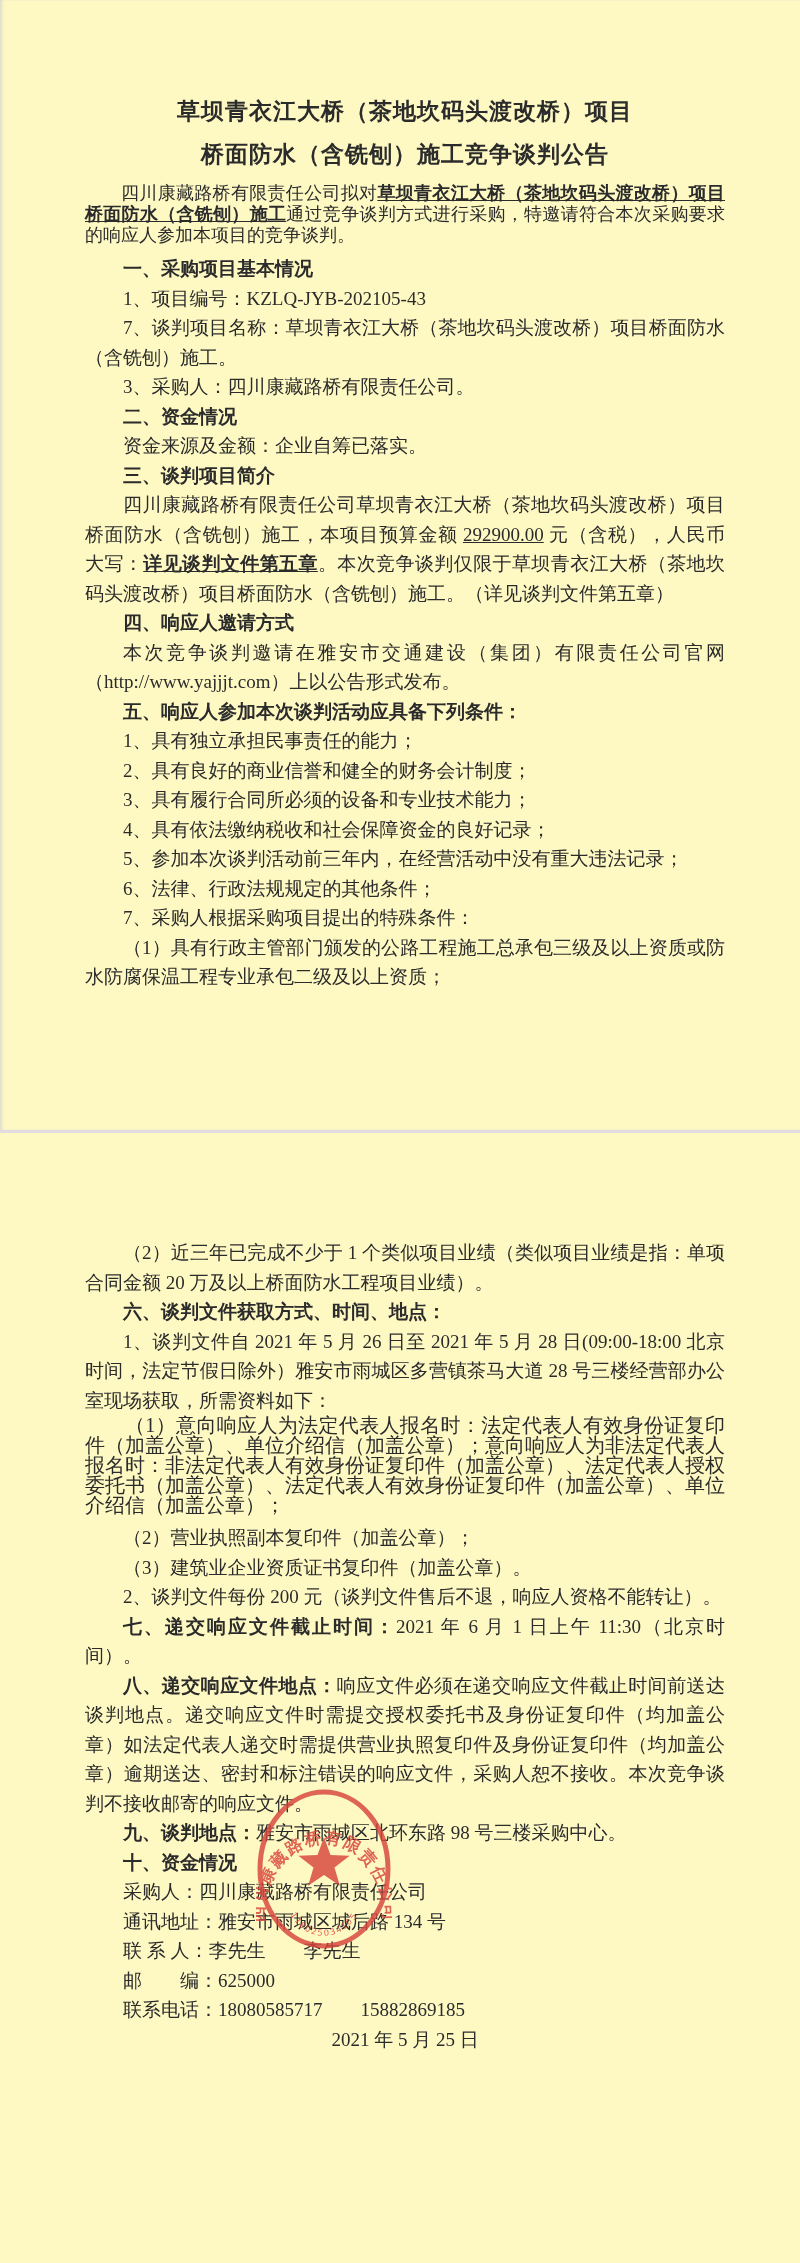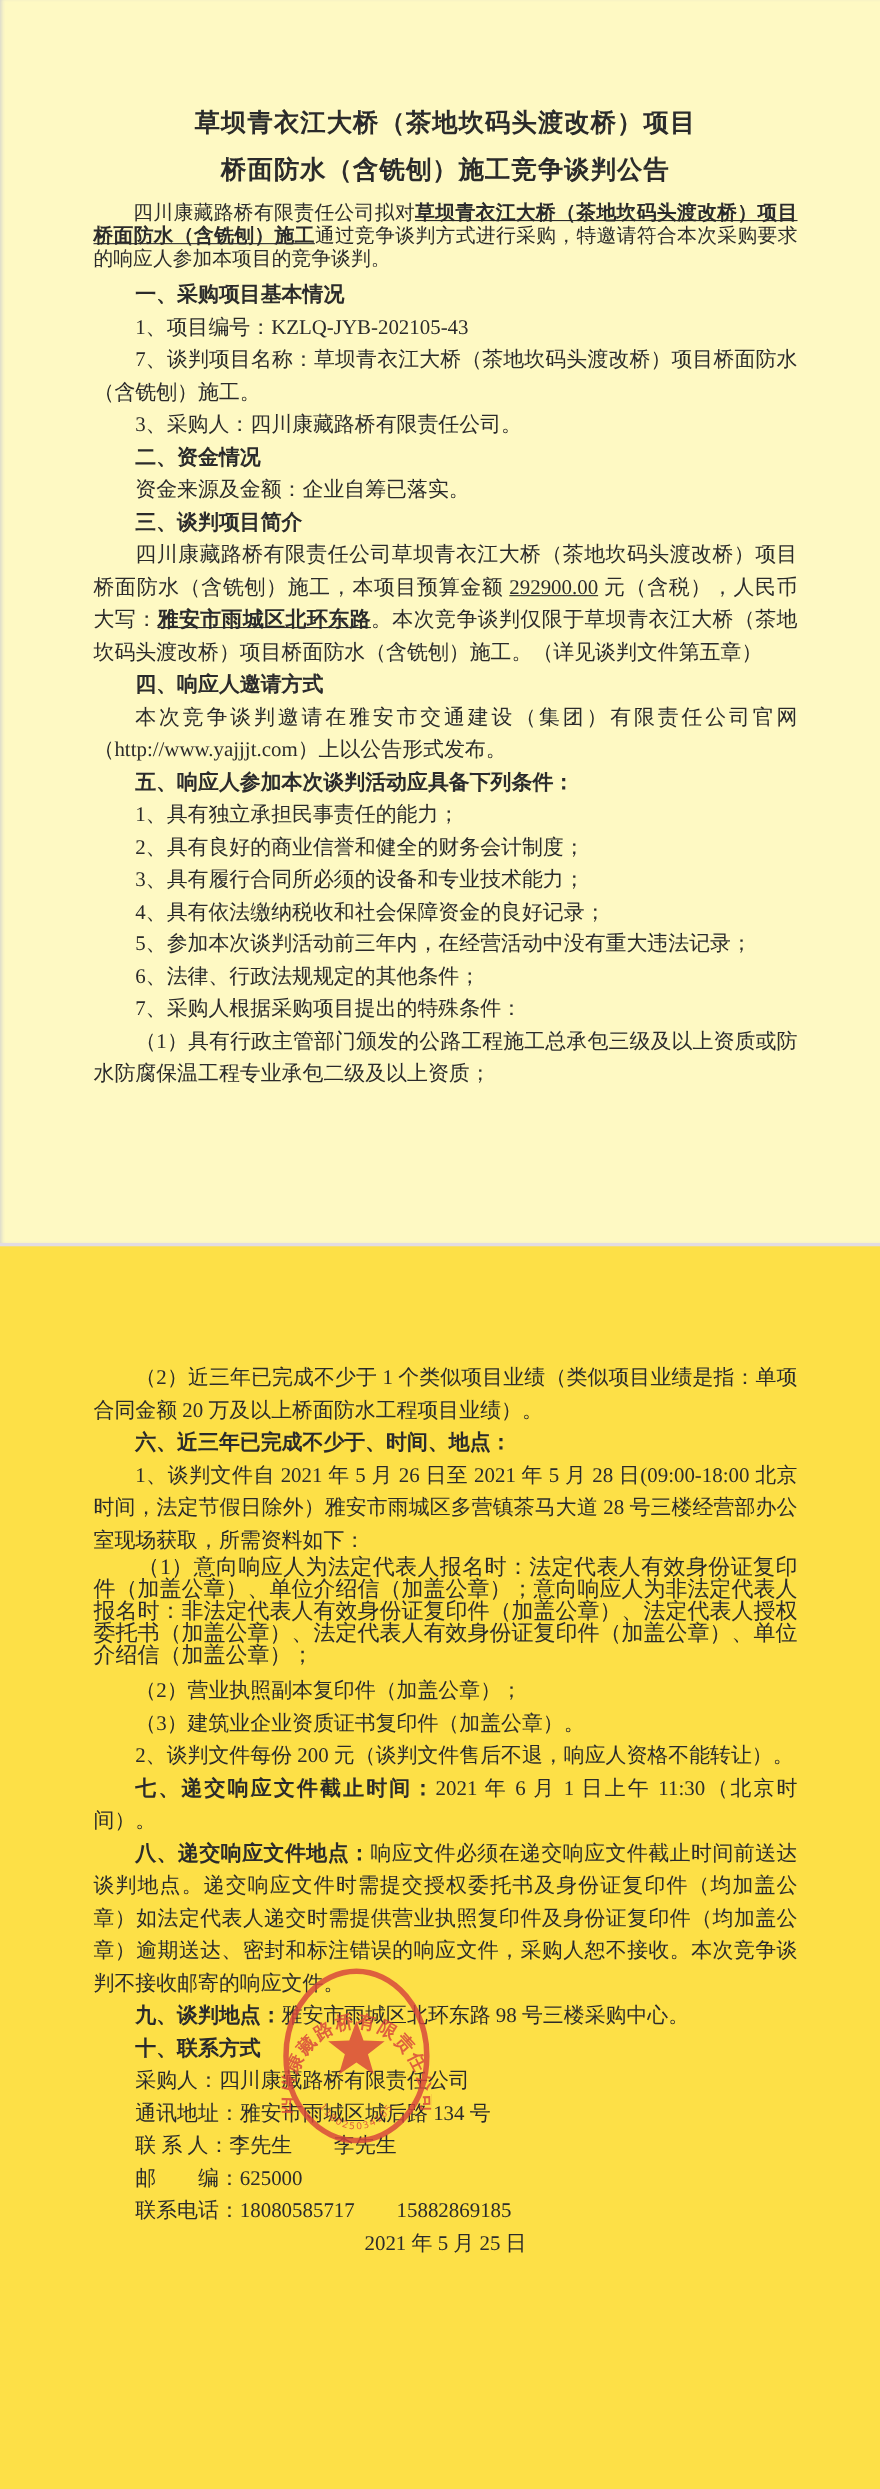--- a/index.html
+++ b/index.html
@@ -5,21 +5,21 @@
   html,body { margin:0; padding:0; }
   body {
     width:800px; height:2263px; position:relative;
     background:#efefef;
     font-family:"Liberation Serif","DejaVu Serif",serif;
     color:#2b2b2b;
     -webkit-font-smoothing:antialiased;
   }
   .page { position:relative; width:800px; box-sizing:border-box; overflow:hidden; }
   .page1 { height:1130px; background:#fef9c3; padding:97px 75px 0 85px; box-shadow:inset 3px 0 4px -2px #cfcfcf; }
-  .page2 { height:1133px; background:#fde047; padding:105px 75px 0 85px; border-top:3px solid #e2dce1; }
+  .page2 { height:1133px; background:#fef9c3; padding:105px 75px 0 85px; border-top:3px solid #e2dce1; }
 
   p { margin:0; font-size:19px; line-height:29.5px; text-align:justify; text-indent:2em; }
   .title { text-indent:0; text-align:center; font-weight:bold; font-size:23px; line-height:30px; letter-spacing:1px; }
   .title + .title { margin-top:13px; }
   .intro { margin-top:13px; font-size:18px; line-height:21px; }
   .hd { font-weight:bold; }
   .first-hd { margin-top:8px; }
   .bu { font-weight:bold; text-decoration:underline; }
   .u  { text-decoration:underline; }
   .label { font-weight:bold; }
@@ -42,53 +42,53 @@
 
   <p class="hd first-hd">一、采购项目基本情况</p>
   <p>1、项目编号：KZLQ-JYB-202105-43</p>
   <p>7、谈判项目名称：草坝青衣江大桥（茶地坎码头渡改桥）项目桥面防水（含铣刨）施工。</p>
   <p>3、采购人：四川康藏路桥有限责任公司。</p>
 
   <p class="hd">二、资金情况</p>
   <p>资金来源及金额：企业自筹已落实。</p>
 
   <p class="hd">三、谈判项目简介</p>
-  <p><span>四川康藏路桥有限责任公司草坝青衣江大桥（茶地坎码头渡改桥）项目桥面防水（含铣刨）施工，本项目预算金额 </span><span class="u">292900.00</span><span> 元（含税），人民币大写：</span><span class="bu">雅安市雨城区北环东路</span><span>。本次竞争谈判仅限于草坝青衣江大桥（茶地坎码头渡改桥）项目桥面防水（含铣刨）施工。（详见谈判文件第五章）</span></p>
+  <p><span>四川康藏路桥有限责任公司草坝青衣江大桥（茶地坎码头渡改桥）项目桥面防水（含铣刨）施工，本项目预算金额 </span><span class="u">292900.00</span><span> 元（含税），人民币大写：</span><span class="bu">详见谈判文件第五章</span><span>。本次竞争谈判仅限于草坝青衣江大桥（茶地坎码头渡改桥）项目桥面防水（含铣刨）施工。（详见谈判文件第五章）</span></p>
 
   <p class="hd">四、响应人邀请方式</p>
   <p>本次竞争谈判邀请在雅安市交通建设（集团）有限责任公司官网（http://www.yajjjt.com）上以公告形式发布。</p>
 
   <p class="hd">五、响应人参加本次谈判活动应具备下列条件：</p>
   <p>1、具有独立承担民事责任的能力；</p>
   <p>2、具有良好的商业信誉和健全的财务会计制度；</p>
   <p>3、具有履行合同所必须的设备和专业技术能力；</p>
   <p>4、具有依法缴纳税收和社会保障资金的良好记录；</p>
   <p>5、参加本次谈判活动前三年内，在经营活动中没有重大违法记录；</p>
   <p>6、法律、行政法规规定的其他条件；</p>
   <p>7、采购人根据采购项目提出的特殊条件：</p>
   <p>（1）具有行政主管部门颁发的公路工程施工总承包三级及以上资质或防水防腐保温工程专业承包二级及以上资质；</p>
 </div>
 
 <div class="page page2">
   <p>（2）近三年已完成不少于 1 个类似项目业绩（类似项目业绩是指：单项合同金额 20 万及以上桥面防水工程项目业绩）。</p>
 
-  <p class="hd">六、近三年已完成不少于、时间、地点：</p>
+  <p class="hd">六、谈判文件获取方式、时间、地点：</p>
   <p>1、谈判文件自 2021 年 5 月 26 日至 2021 年 5 月 28 日(09:00-18:00 北京时间，法定节假日除外）雅安市雨城区多营镇茶马大道 28 号三楼经营部办公室现场获取，所需资料如下：</p>
   <p class="tight">（1）意向响应人为法定代表人报名时：法定代表人有效身份证复印件（加盖公章）、单位介绍信（加盖公章）；意向响应人为非法定代表人报名时：非法定代表人有效身份证复印件（加盖公章）、法定代表人授权委托书（加盖公章）、法定代表人有效身份证复印件（加盖公章）、单位介绍信（加盖公章）；</p>
   <p>（2）营业执照副本复印件（加盖公章）；</p>
   <p>（3）建筑业企业资质证书复印件（加盖公章）。</p>
   <p>2、谈判文件每份 200 元（谈判文件售后不退，响应人资格不能转让）。</p>
 
   <p><span class="label">七、递交响应文件截止时间：</span><span>2021 年 6 月 1 日上午 11:30（北京时间）。</span></p>
 
   <p><span class="label">八、递交响应文件地点：</span><span>响应文件必须在递交响应文件截止时间前送达谈判地点。递交响应文件时需提交授权委托书及身份证复印件（均加盖公章）如法定代表人递交时需提供营业执照复印件及身份证复印件（均加盖公章）逾期送达、密封和标注错误的响应文件，采购人恕不接收。本次竞争谈判不接收邮寄的响应文件。</span></p>
 
   <p><span class="label">九、谈判地点：</span><span>雅安市雨城区北环东路 98 号三楼采购中心。</span></p>
 
-  <p class="hd">十、联系方式</p>
+  <p class="hd">十、资金情况</p>
   <p>采购人：四川康藏路桥有限责任公司</p>
   <p>通讯地址：雅安市雨城区城后路 134 号</p>
   <p>联 系 人：李先生　　李先生</p>
   <p>邮　　编：625000</p>
   <p>联系电话：18080585717　　15882869185</p>
 
   <p class="date-line">2021 年 5 月 25 日</p>
 
   <div class="seal">
     <svg width="136" height="162" viewBox="0 0 136 162" xmlns="http://www.w3.org/2000/svg">

